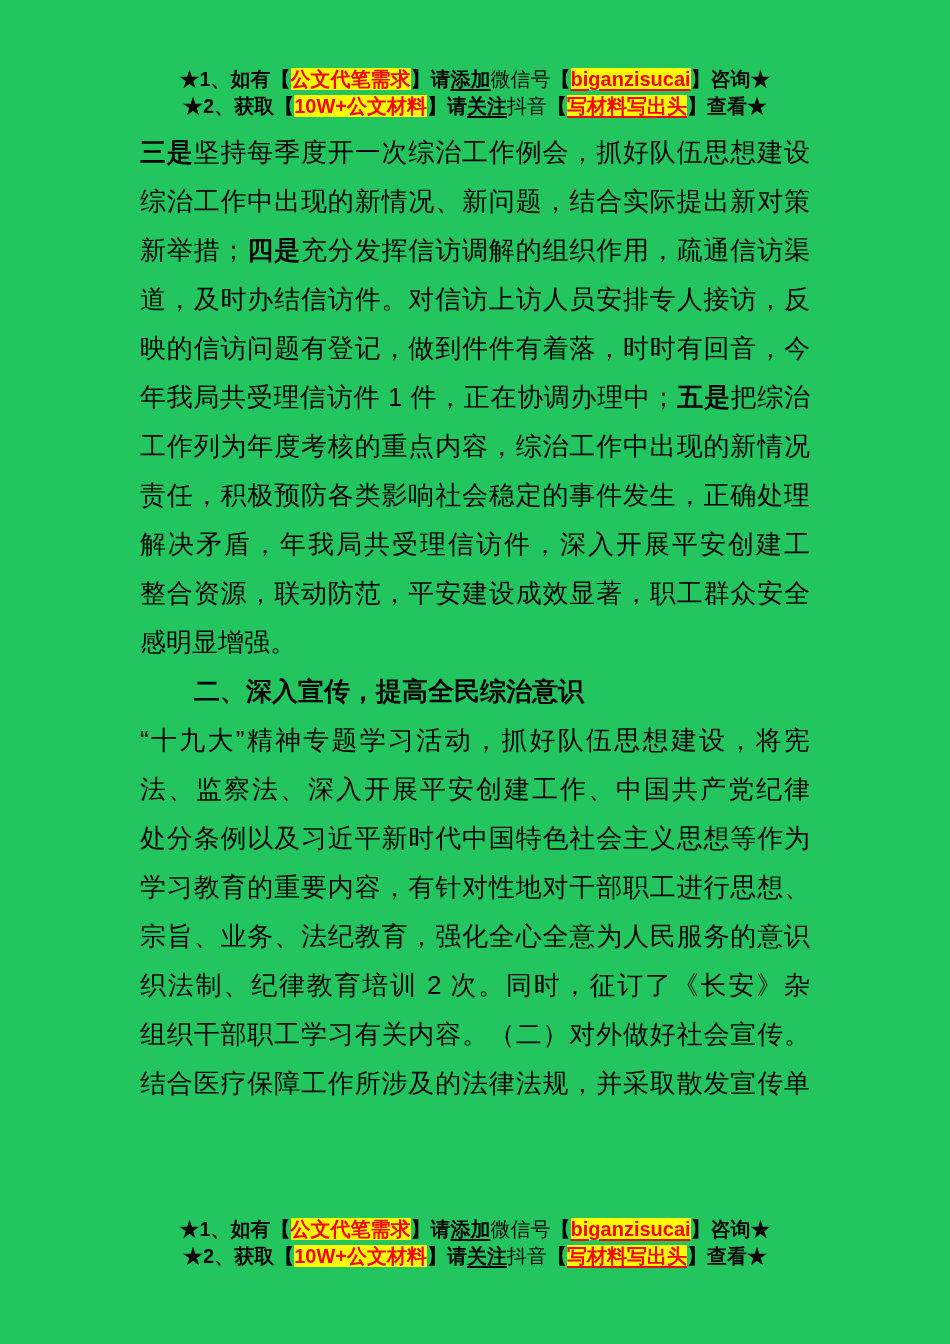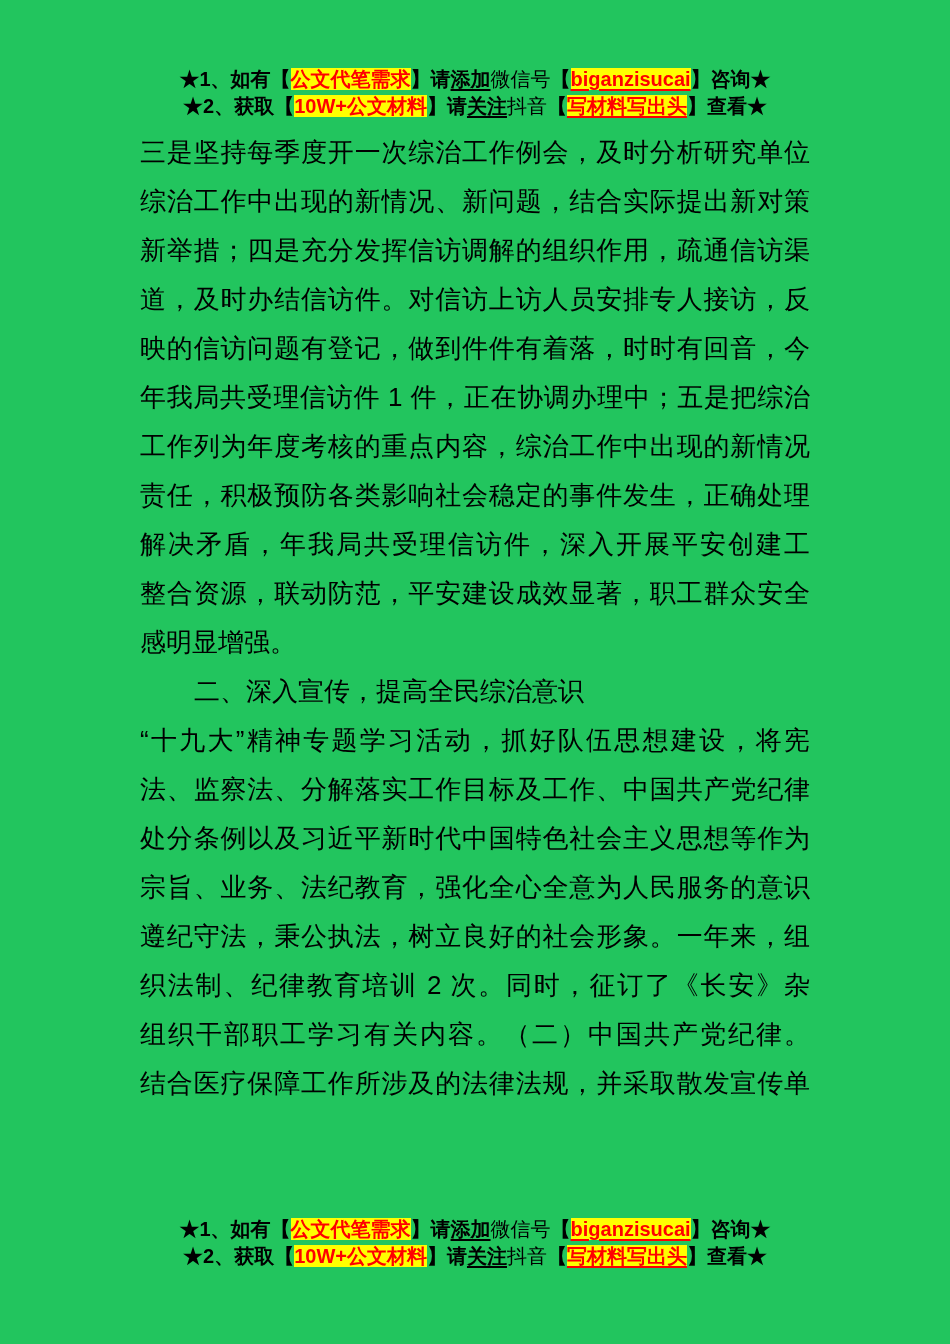--- a/index.html
+++ b/index.html
@@ -34,49 +34,49 @@
     font-size:26px;line-height:49px;color:#000;
   }
   .dline{
     height:49px;overflow:hidden;
     text-align:justify;text-align-last:justify;
     text-justify:inter-character;
   }
   .dline.nojust{text-align:left;text-align-last:left;}
   .dline.indent{text-indent:54px;}
   .dline.heading{font-weight:bold;text-align:center;text-align-last:left;}
-  .dline .b{font-weight:normal;margin-top:24px;}
+  .dline .b{font-weight:bold;margin-top:24px;}
 </style>
 </head>
 <body>
 
 <div class="page">
   <div class="ad ad-header" id="ad-header">
       <div><span>★1、如有【</span><span class="hl">公文代笔需求</span><span>】请</span><span class="u">添加</span><span class="light">微信号</span><span>【</span><span class="hl-u">biganzisucai</span><span>】咨询★</span></div>
       <div><span>★2、获取【</span><span class="hl">10W+公文材料</span><span>】请</span><span class="u">关注</span><span class="light">抖音</span><span>【</span><span class="hl-u">写材料写出头</span><span>】查看★</span></div>
     </div>
   <div class="doc" id="doc-body">
-      <div class="dline"><span class="b">三是</span><span>坚持每季度开一次综治工作例会，及时分析研究单位</span></div>
+      <div class="dline"><span class="b">三是</span><span>坚持每季度开一次综治工作例会，抓好队伍思想建设</span></div>
       <div class="dline"><span>综治工作中出现的新情况、新问题，结合实际提出新对策</span></div>
       <div class="dline"><span>新举措；</span><span class="b">四是</span><span>充分发挥信访调解的组织作用，疏通信访渠</span></div>
       <div class="dline"><span>道，及时办结信访件。对信访上访人员安排专人接访，反</span></div>
       <div class="dline"><span>映的信访问题有登记，做到件件有着落，时时有回音，今</span></div>
       <div class="dline"><span>年我局共受理信访件 1 件，正在协调办理中；</span><span class="b">五是</span><span>把综治</span></div>
       <div class="dline"><span>工作列为年度考核的重点内容，综治工作中出现的新情况</span></div>
       <div class="dline"><span>责任，积极预防各类影响社会稳定的事件发生，正确处理</span></div>
       <div class="dline"><span>解决矛盾，年我局共受理信访件，深入开展平安创建工作，</span></div>
       <div class="dline"><span>整合资源，联动防范，平安建设成效显著，职工群众安全</span></div>
       <div class="dline nojust"><span>感明显增强。</span></div>
       <div class="dline nojust indent heading"><span class="b">二、深入宣传，提高全民综治意识</span></div>
       <div class="dline"><span>“十九大”精神专题学习活动，抓好队伍思想建设，将宪</span></div>
-      <div class="dline"><span>法、监察法、分解落实工作目标及工作、中国共产党纪律</span></div>
+      <div class="dline"><span>法、监察法、深入开展平安创建工作、中国共产党纪律</span></div>
       <div class="dline"><span>处分条例以及习近平新时代中国特色社会主义思想等作为</span></div>
+      <div class="dline"><span>学习教育的重要内容，有针对性地对干部职工进行思想、</span></div>
       <div class="dline"><span>宗旨、业务、法纪教育，强化全心全意为人民服务的意识</span></div>
-      <div class="dline"><span>遵纪守法，秉公执法，树立良好的社会形象。一年来，组</span></div>
       <div class="dline"><span>织法制、纪律教育培训 2 次。同时，征订了《长安》杂志，</span></div>
-      <div class="dline"><span>组织干部职工学习有关内容。（二）中国共产党纪律。</span></div>
+      <div class="dline"><span>组织干部职工学习有关内容。（二）对外做好社会宣传。</span></div>
       <div class="dline"><span>结合医疗保障工作所涉及的法律法规，并采取散发宣传单</span></div>
     </div>
   <div class="ad ad-footer" id="ad-footer">
       <div><span>★1、如有【</span><span class="hl">公文代笔需求</span><span>】请</span><span class="u">添加</span><span class="light">微信号</span><span>【</span><span class="hl-u">biganzisucai</span><span>】咨询★</span></div>
       <div><span>★2、获取【</span><span class="hl">10W+公文材料</span><span>】请</span><span class="u">关注</span><span class="light">抖音</span><span>【</span><span class="hl-u">写材料写出头</span><span>】查看★</span></div>
     </div>
 </div>
 
 </body></html>

